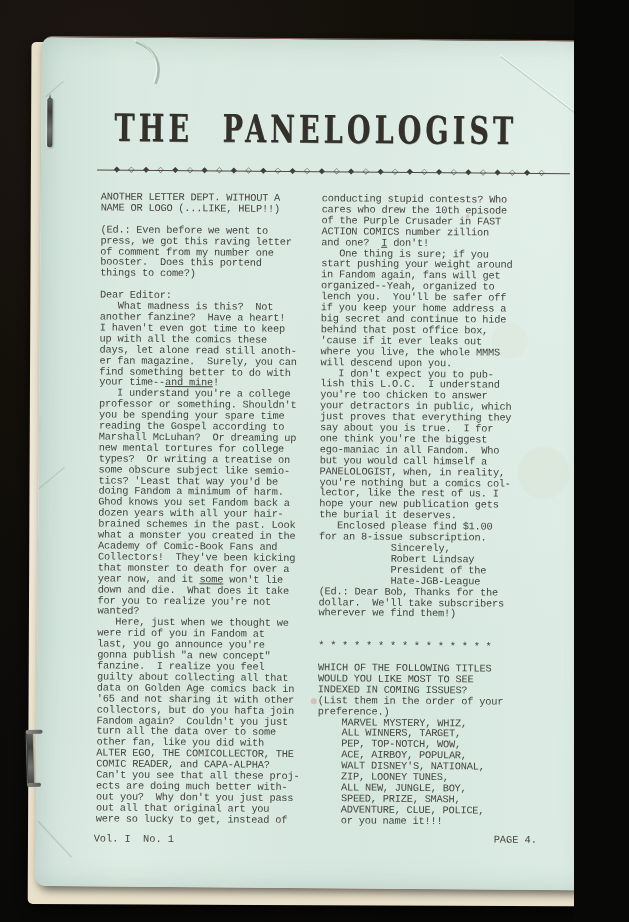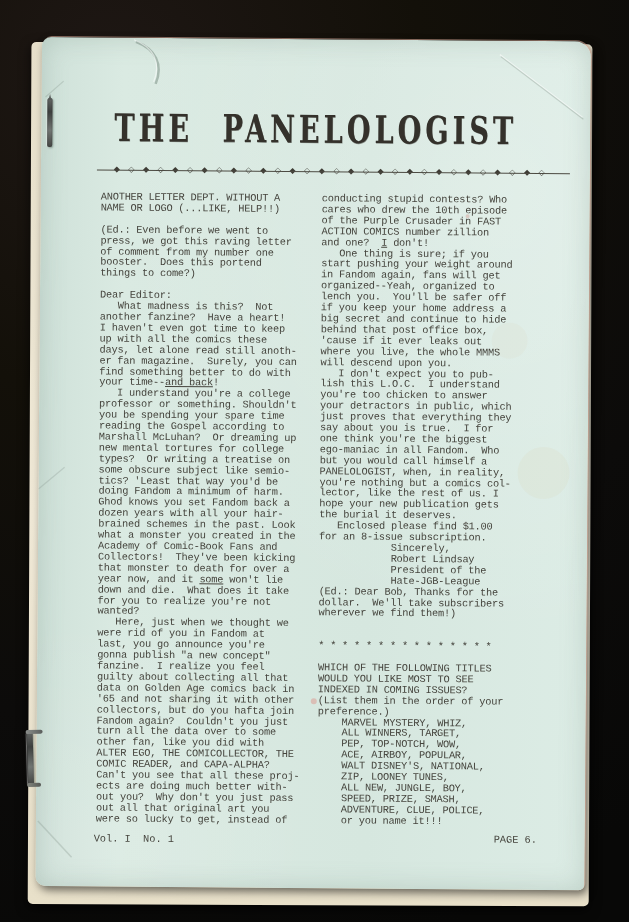--- a/index.html
+++ b/index.html
@@ -1,16 +1,16 @@
 <!DOCTYPE html>
 <html><head>
 <meta charset="utf-8">
 <style>
   html,body{margin:0;padding:0;background:#080807;}
-  .scene{position:relative;width:629px;height:922px;overflow:hidden;
+  .scene{position:relative;width:574px;height:922px;overflow:hidden;
     background:radial-gradient(140% 100% at 18% 8%, #1e1714 0%, #131009 35%, #0c0b0a 70%, #080807 100%);}
   .stack{position:absolute;left:42px;top:37px;width:549px;height:849px;
     transform:rotate(0.45deg);transform-origin:0 0;}
   .backing{position:absolute;left:-9px;top:4px;right:-3px;bottom:-17px;
     background:linear-gradient(180deg,#e6dfca,#efe8d6 55%,#e8e0c9);
     border-radius:5px;transform:rotate(-0.2deg);
     box-shadow:0 4px 12px rgba(0,0,0,0.7);}
   .paper{position:absolute;inset:0;
     background:
       radial-gradient(120% 90% at 85% 18%, rgba(255,255,255,0.20), transparent 60%),
@@ -90,21 +90,21 @@
 things to come?)
 
 Dear Editor:
    What madness is this?  Not
 another fanzine?  Have a heart!
 I haven't even got time to keep
 up with all the comics these
 days, let alone read still anoth-
 er fan magazine.  Surely, you can
 find something better to do with
-your time--<span class="u">and back</span>!
+your time--<span class="u">and mine</span>!
    I understand you're a college
 professor or something. Shouldn't
 you be spending your spare time
 reading the Gospel according to
 Marshall McLuhan?  Or dreaming up
 new mental tortures for college
 types?  Or writing a treatise on
 some obscure subject like semio-
 tics? 'Least that way you'd be
 doing Fandom a minimum of harm.
@@ -193,19 +193,19 @@
     ACE, AIRBOY, POPULAR,
     WALT DISNEY'S, NATIONAL,
     ZIP, LOONEY TUNES,
     ALL NEW, JUNGLE, BOY,
     SPEED, PRIZE, SMASH,
     ADVENTURE, CLUE, POLICE,
     or you name it!!!</div>
 
       <div class="footer footer-left">Vol. I  No. 1</div>
 
-      <div class="footer footer-right">PAGE 6.</div>
+      <div class="footer footer-right">PAGE 4.</div>
     </div>
 
     <div class="staple staple-top"></div>
     <div class="staple staple-bottom"></div>
   </div>
 </div>
 
 </body></html>

